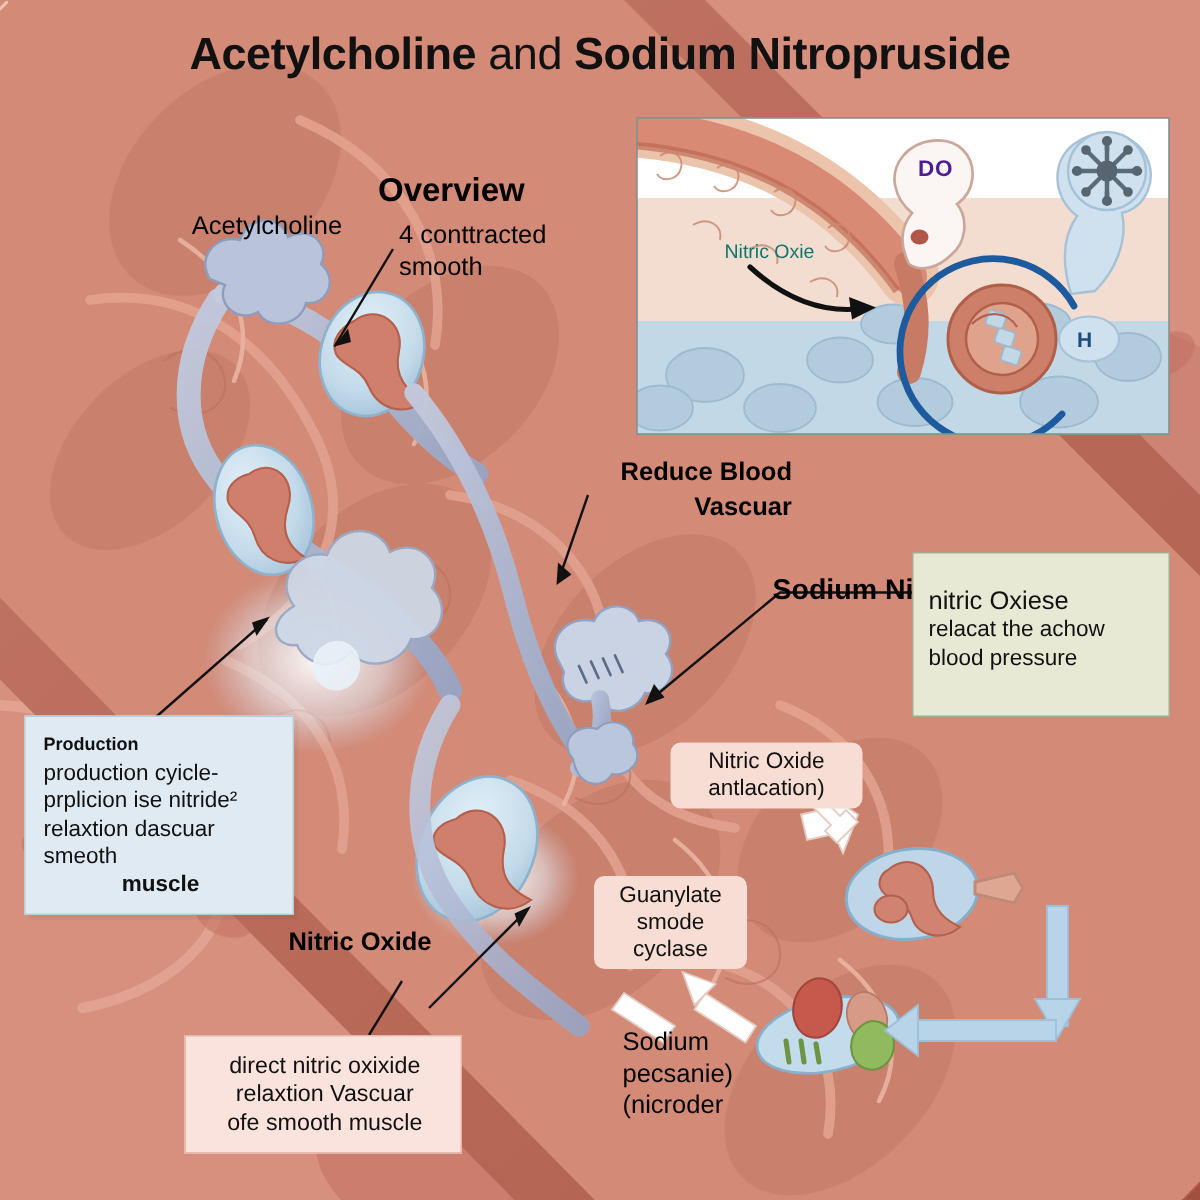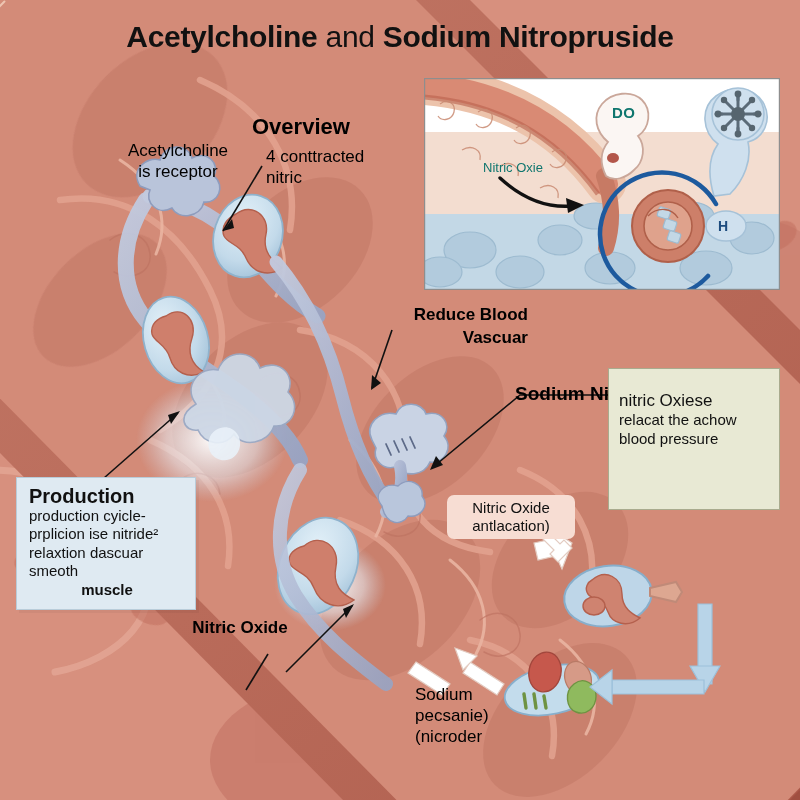--- a/index.html
+++ b/index.html
@@ -24,35 +24,35 @@
   #lbl-ach{left:78px;top:140px;width:200px;font-size:17px;line-height:21px;text-align:center;}
   #lbl-overview{left:252px;top:114px;font-size:22px;line-height:25px;font-weight:bold;}
   #lbl-contracted{left:266px;top:146px;width:140px;font-size:17px;line-height:21px;}
   #lbl-reduce{left:378px;top:303px;width:150px;font-size:17px;line-height:23px;font-weight:bold;text-align:right;}
   #lbl-sodnitro{left:515px;top:383px;font-size:19px;line-height:22px;font-weight:bold;white-space:nowrap;}
   #lbl-nitricnitro{left:150px;top:618px;width:180px;font-size:17px;line-height:20px;text-align:center;}
   #lbl-nitricnitro .s{font-weight:bold;}
   #lbl-nitricnitro .r{font-weight:normal;}
   #lbl-sodium{left:415px;top:684px;width:150px;font-size:17px;line-height:21px;text-align:left;}
   #lbl-nitricoxie{left:483px;top:160px;font-size:13px;color:#0f766e;white-space:nowrap;}
-  #lbl-do{left:612px;top:104px;font-size:15px;font-weight:bold;color:#0f766e;letter-spacing:.5px;}
+  #lbl-do{left:612px;top:104px;font-size:15px;font-weight:bold;color:#4c1d95;letter-spacing:.5px;}
   #lbl-h{left:718px;top:218px;font-size:14px;font-weight:bold;color:#1d4b7e;}
 
   
   .box{position:absolute;box-sizing:border-box;color:#111;}
   #box-production{
     left:16px;top:477px;width:180px;padding:9px 10px 10px 12px;
     background:#dfeaf2;border:1px solid #b9ccd9;
     font-size:15px;line-height:18.5px;
     box-shadow:3px 3px 0 rgba(0,0,0,.04);
   }
-  #box-production .hd{font-weight:bold;font-size:20px;display:block;margin-bottom:1px;}
+  #box-production .hd{font-weight:bold;font-size:12px;display:block;margin-bottom:1px;}
   #box-production .tl{font-weight:bold;display:block;text-align:center;}
   #box-khaki{
-    left:608px;top:368px;width:172px;height:142px;padding:22px 8px 8px 10px;
+    left:608px;top:368px;width:172px;height:110px;padding:22px 8px 8px 10px;
     background:#e8e9d4;border:1px solid #a9ab8e;
     font-size:15px;line-height:19px;
   }
   #box-khaki .l1{font-size:17px;display:block;}
   #box-pink{
     left:123px;top:690px;width:185px;padding:10px 8px 10px 10px;
     background:#fae3dc;border:1px solid #e8b8ab;
     font-size:15.5px;line-height:19px;text-align:center;
   }
 
@@ -449,28 +449,27 @@
       <rect x="424.5" y="78.5" width="355" height="211" fill="none" stroke="#8e8e8e" stroke-width="1.4"></rect>
     </g>
   </svg>
 
   <div id="title">
     <span class="b">Acetylcholine</span><span class="n"> and </span><span class="b">Sodium Nitropruside</span>
   </div>
 
   <div id="lbl-ach" class="callout">
     <div>Acetylcholine</div>
-    <div>is receptor</div>
   </div>
 
   <div id="lbl-overview" class="callout">Overview</div>
 
   <div id="lbl-contracted" class="callout">
     <div>4 conttracted</div>
-    <div>nitric</div>
+    <div>smooth</div>
   </div>
 
   <div id="lbl-reduce" class="callout">
     <div>Reduce Blood</div>
     <div>Vascuar</div>
   </div>
 
   <div id="lbl-sodnitro" class="callout">Sodium Nitroprusside</div>
 
   <div id="box-khaki" class="box">
@@ -485,26 +484,36 @@
     <span>prplicion ise</span>
     <span>nitride² relaxtion</span>
     <span>dascuar smeoth</span>
     <span class="tl">muscle</span>
   </div>
 
   <div id="lbl-nitricnitro" class="callout">
     <div class="s">Nitric Oxide</div>
   </div>
 
+  <div id="box-pink" class="box">
+    <div>direct nitric oxixide</div>
+    <div>relaxtion Vascuar</div>
+    <div>ofe smooth muscle</div>
+  </div>
 
   <div id="chip-no" class="chip">
     <div>Nitric Oxide</div>
     <div>antlacation)</div>
   </div>
 
+  <div id="chip-gc" class="chip">
+    <div>Guanylate</div>
+    <div>smode</div>
+    <div>cyclase</div>
+  </div>
 
   <div id="lbl-sodium" class="callout">
     <div>Sodium</div>
     <div>pecsanie)</div>
     <div>(nicroder</div>
   </div>
 
   <div id="lbl-nitricoxie" class="callout">Nitric Oxie</div>
   <div id="lbl-do" class="callout">DO</div>
   <div id="lbl-h" class="callout">H</div>

